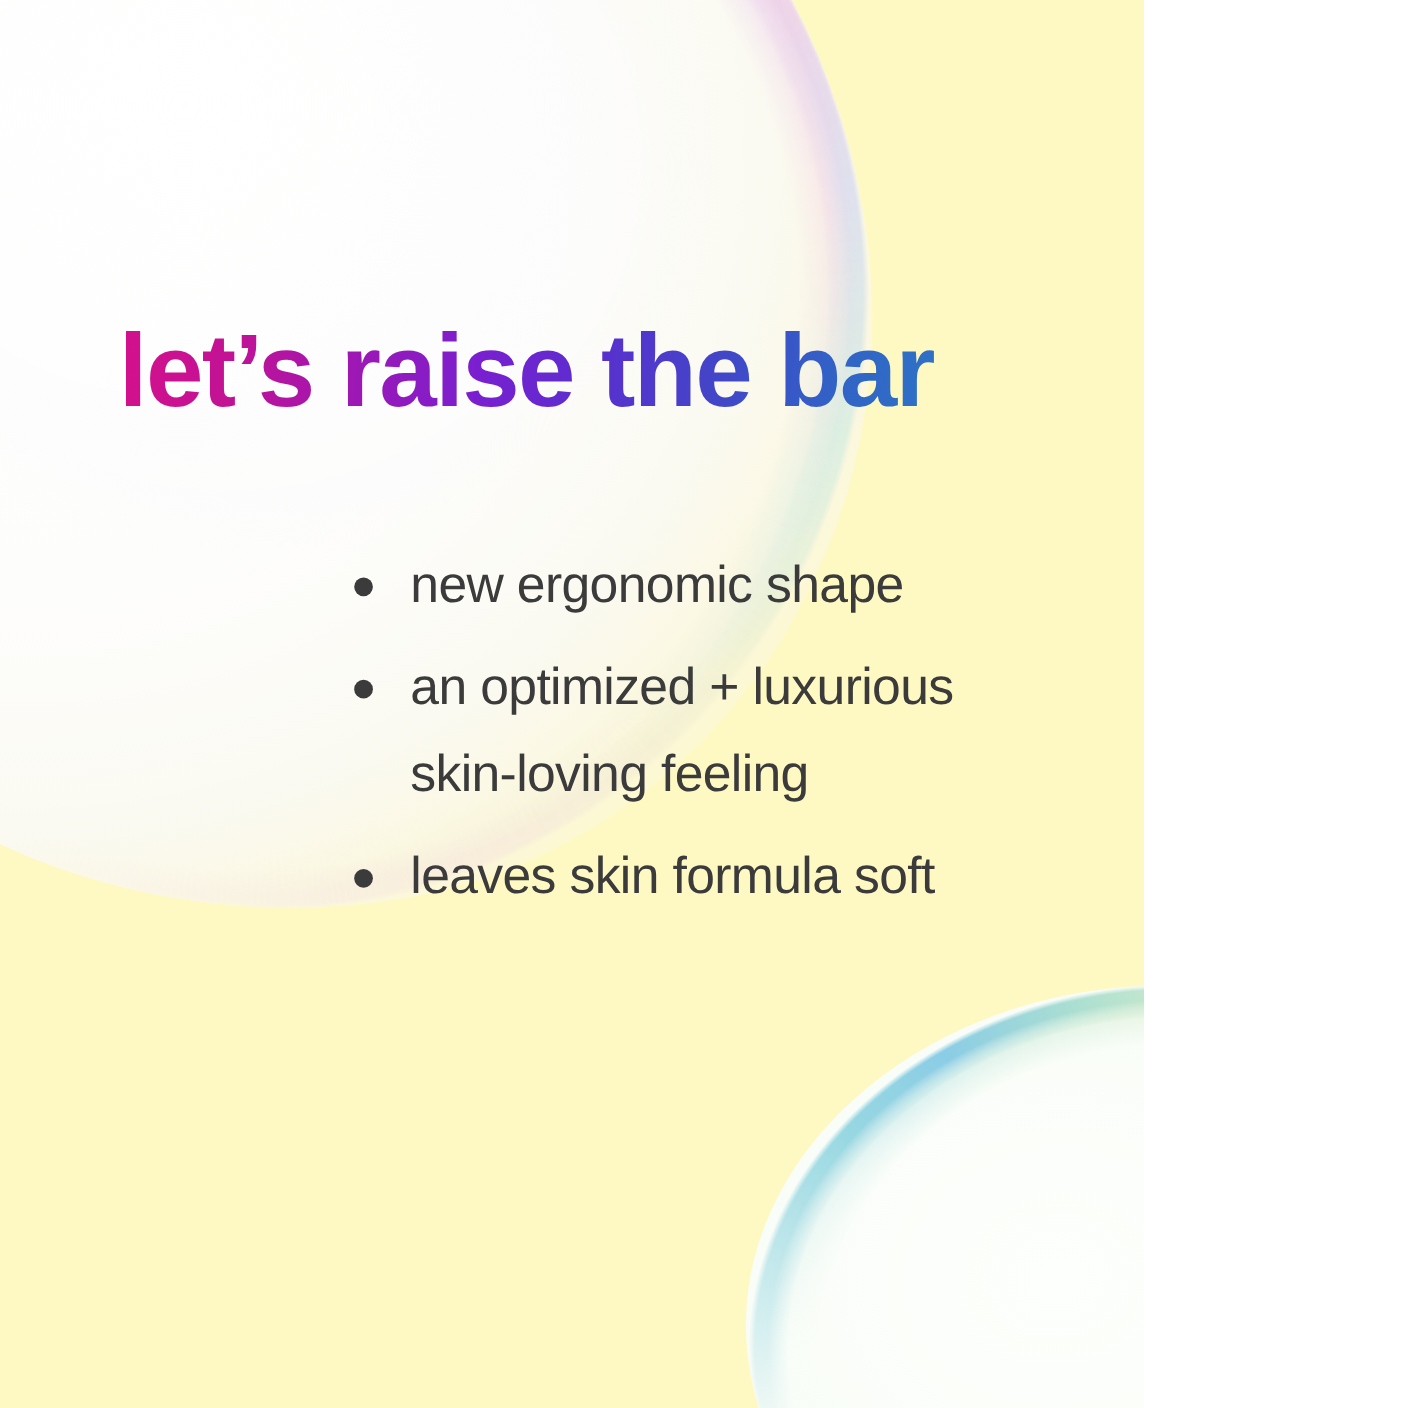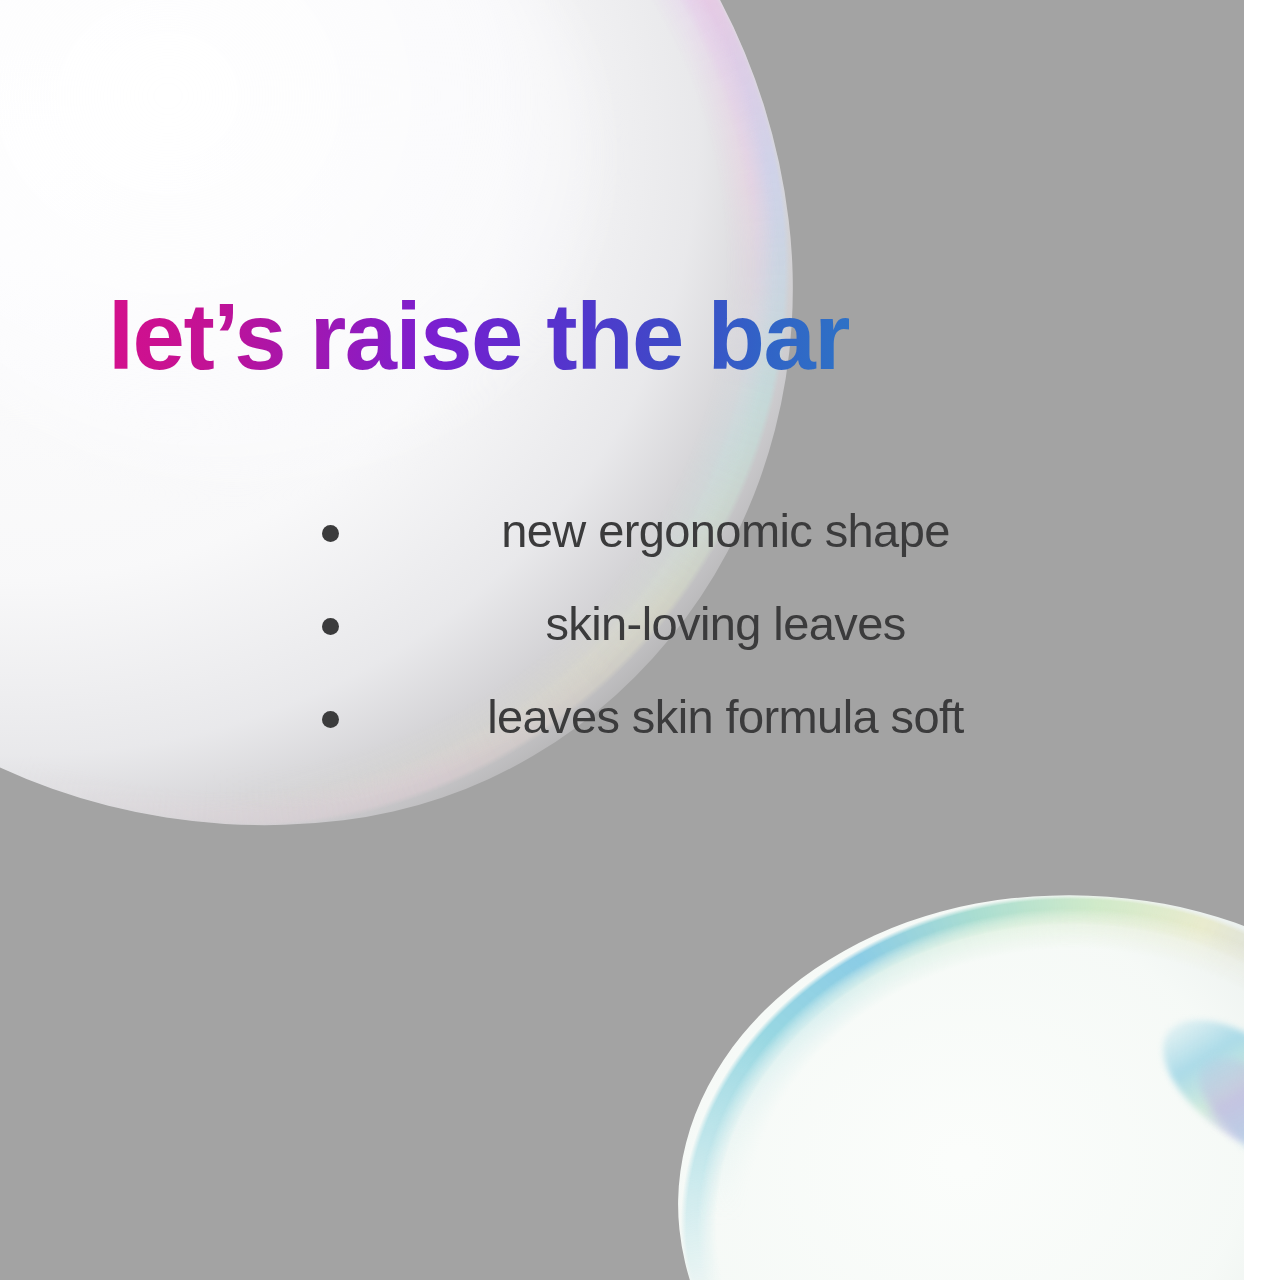--- a/index.html
+++ b/index.html
@@ -6,23 +6,23 @@
     margin: 0;
     padding: 0;
     background: #ffffff;
   }
   body {
     font-family: "Liberation Sans", sans-serif;
   }
 
   #canvas {
     position: relative;
-    width: 1244px;
+    width: 1040px;
     height: 1280px;
-    background: #a3a3a3;
+    background: #fef9c3;
     overflow: hidden;
   }
 
   
   .bubble-layer {
     position: absolute;
     inset: 0;
     overflow: hidden;
     pointer-events: none;
   }
@@ -300,21 +300,20 @@
     position: absolute;
     left: 4px;
     top: 33px;
     width: 17px;
     height: 17px;
     border-radius: 50%;
     background: #3B3B3C;
   }
   .bullet-text {
     display: block;
-    text-align: center;
   }
 </style>
 </head>
 <body>
 
 <div id="canvas">
 
   <div class="bubble-layer">
     <div class="bubble-top"></div>
     <div class="bubble-top-sheen"></div>
@@ -334,21 +333,22 @@
 
     <ul class="bullet-list">
 
       <li class="bullet-item">
         <span class="bullet-dot"></span>
         <span class="bullet-text">new ergonomic shape</span>
       </li>
 
       <li class="bullet-item">
         <span class="bullet-dot"></span>
-        <span class="bullet-text">skin-loving leaves</span>
+        <span class="bullet-text">an optimized + luxurious</span>
+        <span class="bullet-text">skin-loving feeling</span>
       </li>
 
       <li class="bullet-item">
         <span class="bullet-dot"></span>
         <span class="bullet-text">leaves skin formula soft</span>
       </li>
 
     </ul>
   </div>
 </div>

